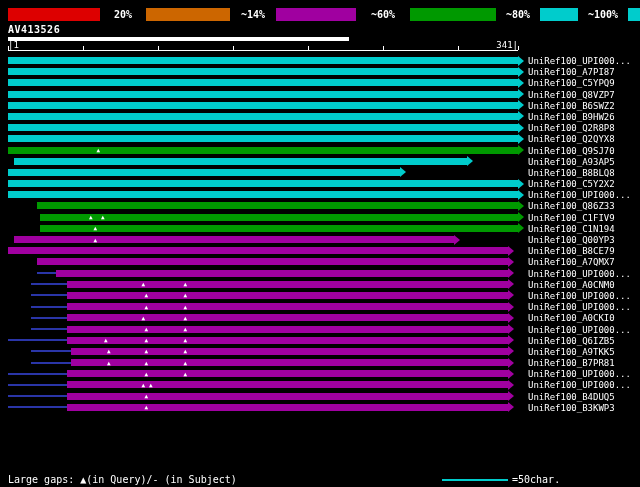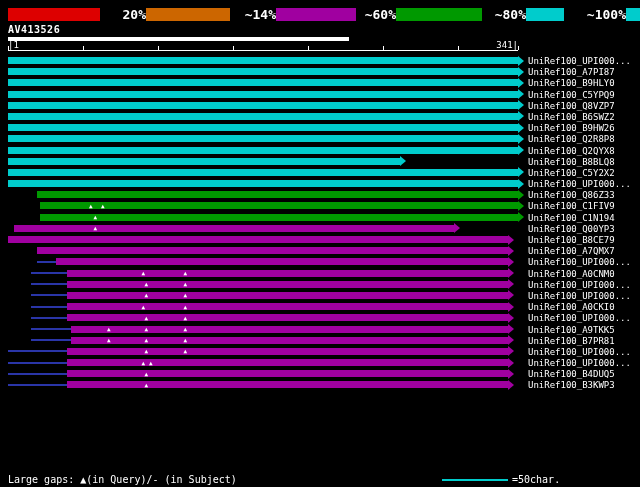--- a/index.html
+++ b/index.html
@@ -3,21 +3,21 @@
 <meta charset="utf-8">
 <style>
   html,body{margin:0;padding:0;}
   body{
     width:640px;height:487px;position:relative;overflow:hidden;
     background:#000;color:#fff;
     font-family:"DejaVu Sans Mono", monospace;
   }
   .key{position:absolute;left:8px;top:8px;height:13px;display:flex;align-items:stretch;}
   .key-seg{height:13px;}
-  .key-label{font-size:13px;font-weight:bold;line-height:13px;text-align:right;color:#fff;white-space:nowrap;}
+  .key-label{font-size:10px;font-weight:bold;line-height:13px;text-align:center;color:#fff;white-space:nowrap;}
   .title{position:absolute;left:8px;top:24px;font-size:10px;font-weight:bold;letter-spacing:.5px;}
   .query-bar{position:absolute;left:8px;top:37px;width:341px;height:4px;background:#fff;}
   .ruler{position:absolute;left:8px;top:41px;width:510px;height:11px;}
   .ruler-line{position:absolute;left:0;width:510px;top:9px;height:1px;background:#fff;}
   .ruler-start{position:absolute;left:0;top:-1px;font-size:9px;line-height:10px;}
   .ruler-end{position:absolute;right:0;top:-1px;font-size:9px;line-height:10px;}
   .tick{position:absolute;top:5px;width:1px;height:4px;background:#fff;}
   .rows{position:absolute;left:0;top:55px;width:640px;}
   .row{position:relative;height:11.2px;}
   .track{position:absolute;left:8px;top:0;width:516px;height:11.2px;}
@@ -35,25 +35,25 @@
 </style>
 </head>
 <body>
 
 <div class="key">
     <div class="key-seg" style="background: rgb(221, 0, 0); width: 92px;"></div>
     <div class="key-label" style="width: 46px;">20%</div>
     <div class="key-seg" style="background: rgb(204, 102, 0); width: 84px;"></div>
     <div class="key-label" style="width: 46px;">~14%</div>
     <div class="key-seg" style="background: rgb(160, 0, 160); width: 80px;"></div>
-    <div class="key-label" style="width: 40px;">~60%</div>
+    <div class="key-label" style="width: 54px;">~60%</div>
     <div class="key-seg" style="background: rgb(0, 153, 0); width: 86px;"></div>
     <div class="key-label" style="width: 44px;">~80%</div>
     <div class="key-seg" style="background: rgb(0, 204, 204); width: 38px;"></div>
-    <div class="key-label" style="width: 50px; margin-left: 12px;">~100%</div>
+    <div class="key-label" style="width: 50px;">~100%</div>
     <div class="key-seg" style="background: rgb(0, 204, 204); width: 28px;"></div>
   </div>
 
 <div class="title">AV413526</div>
 <div class="query-bar"></div>
 
 <div class="ruler">
   <div class="ruler-start">|<span>1</span></div>
   <div class="ruler-end"><span>341</span>|</div>
   <div class="ruler-line"></div>
@@ -80,27 +80,20 @@
         <div class="seg thick" style="left: 0px; width: 510px; background: rgb(0, 204, 204);"></div>
         <div class="arrow" style="left: 510px; border-left-color: rgb(0, 204, 204);"></div>
       </div>
       <div class="row-label">UniRef100_A7PI87</div>
     </div>
     <div class="row">
       <div class="track">
         <div class="seg thick" style="left: 0px; width: 510px; background: rgb(0, 204, 204);"></div>
         <div class="arrow" style="left: 510px; border-left-color: rgb(0, 204, 204);"></div>
       </div>
-      <div class="row-label">UniRef100_B9HLY0</div>
-    </div>
-    <div class="row">
-      <div class="track">
-        <div class="seg thick" style="left: 0px; width: 510px; background: rgb(0, 204, 204);"></div>
-        <div class="arrow" style="left: 510px; border-left-color: rgb(0, 204, 204);"></div>
-      </div>
       <div class="row-label">UniRef100_C5YPQ9</div>
     </div>
     <div class="row">
       <div class="track">
         <div class="seg thick" style="left: 0px; width: 510px; background: rgb(0, 204, 204);"></div>
         <div class="arrow" style="left: 510px; border-left-color: rgb(0, 204, 204);"></div>
       </div>
       <div class="row-label">UniRef100_Q8VZP7</div>
     </div>
     <div class="row">
@@ -123,20 +116,35 @@
         <div class="arrow" style="left: 510px; border-left-color: rgb(0, 204, 204);"></div>
       </div>
       <div class="row-label">UniRef100_Q2R8P8</div>
     </div>
     <div class="row">
       <div class="track">
         <div class="seg thick" style="left: 0px; width: 510px; background: rgb(0, 204, 204);"></div>
         <div class="arrow" style="left: 510px; border-left-color: rgb(0, 204, 204);"></div>
       </div>
       <div class="row-label">UniRef100_Q2QYX8</div>
+    </div>
+    <div class="row">
+      <div class="track">
+        <div class="seg thick" style="left: 0px; width: 510px; background: rgb(0, 153, 0);"></div>
+        <div class="arrow" style="left: 510px; border-left-color: rgb(0, 153, 0);"></div>
+        <span class="marker" style="left: 88.5px;">▲</span>
+      </div>
+      <div class="row-label">UniRef100_Q9SJ70</div>
+    </div>
+    <div class="row">
+      <div class="track">
+        <div class="seg thick" style="left: 6px; width: 453px; background: rgb(0, 204, 204);"></div>
+        <div class="arrow" style="left: 459px; border-left-color: rgb(0, 204, 204);"></div>
+      </div>
+      <div class="row-label">UniRef100_A93AP5</div>
     </div>
     <div class="row">
       <div class="track">
         <div class="seg thick" style="left: 0px; width: 391.5px; background: rgb(0, 204, 204);"></div>
         <div class="arrow" style="left: 391.5px; border-left-color: rgb(0, 204, 204);"></div>
       </div>
       <div class="row-label">UniRef100_B8BLQ8</div>
     </div>
     <div class="row">
       <div class="track">
@@ -251,20 +259,31 @@
         <div class="seg thin" style="left: 22.5px; width: 36px; background: rgb(42, 53, 168);"></div>
         <div class="seg thick" style="left: 58.5px; width: 441px; background: rgb(160, 0, 160);"></div>
         <div class="arrow" style="left: 499.5px; border-left-color: rgb(160, 0, 160);"></div>
         <span class="marker" style="left: 136.5px;">▲</span>
         <span class="marker" style="left: 175.5px;">▲</span>
       </div>
       <div class="row-label">UniRef100_UPI000...</div>
     </div>
     <div class="row">
       <div class="track">
+        <div class="seg thin" style="left: 0px; width: 58.5px; background: rgb(42, 53, 168);"></div>
+        <div class="seg thick" style="left: 58.5px; width: 441px; background: rgb(160, 0, 160);"></div>
+        <div class="arrow" style="left: 499.5px; border-left-color: rgb(160, 0, 160);"></div>
+        <span class="marker" style="left: 96px;">▲</span>
+        <span class="marker" style="left: 136.5px;">▲</span>
+        <span class="marker" style="left: 175.5px;">▲</span>
+      </div>
+      <div class="row-label">UniRef100_Q6IZB5</div>
+    </div>
+    <div class="row">
+      <div class="track">
         <div class="seg thin" style="left: 22.5px; width: 40.5px; background: rgb(42, 53, 168);"></div>
         <div class="seg thick" style="left: 63px; width: 436.5px; background: rgb(160, 0, 160);"></div>
         <div class="arrow" style="left: 499.5px; border-left-color: rgb(160, 0, 160);"></div>
         <span class="marker" style="left: 99px;">▲</span>
         <span class="marker" style="left: 136.5px;">▲</span>
         <span class="marker" style="left: 175.5px;">▲</span>
       </div>
       <div class="row-label">UniRef100_A9TKK5</div>
     </div>
     <div class="row">

